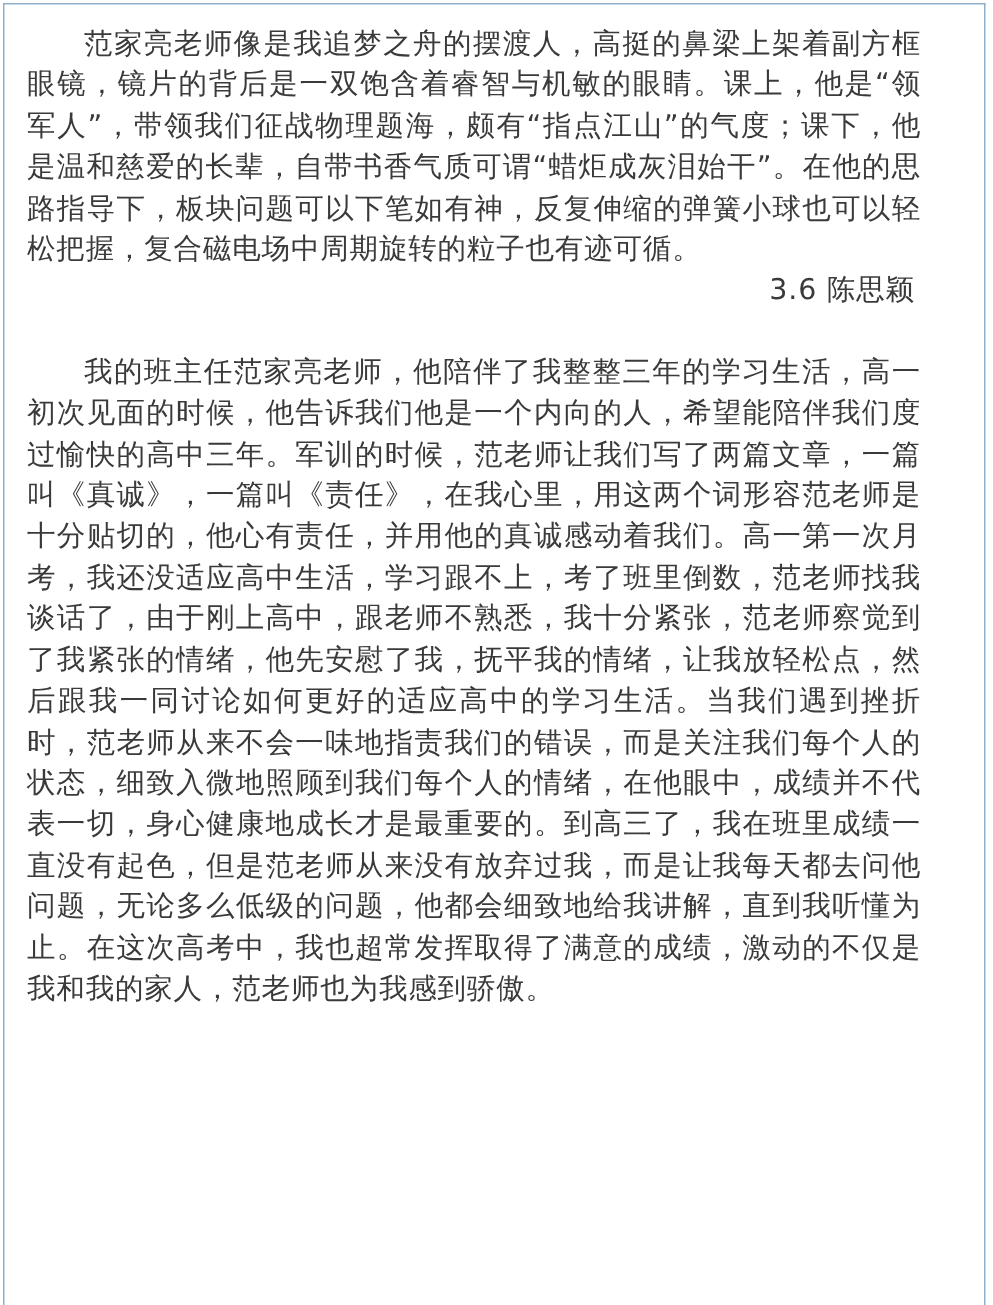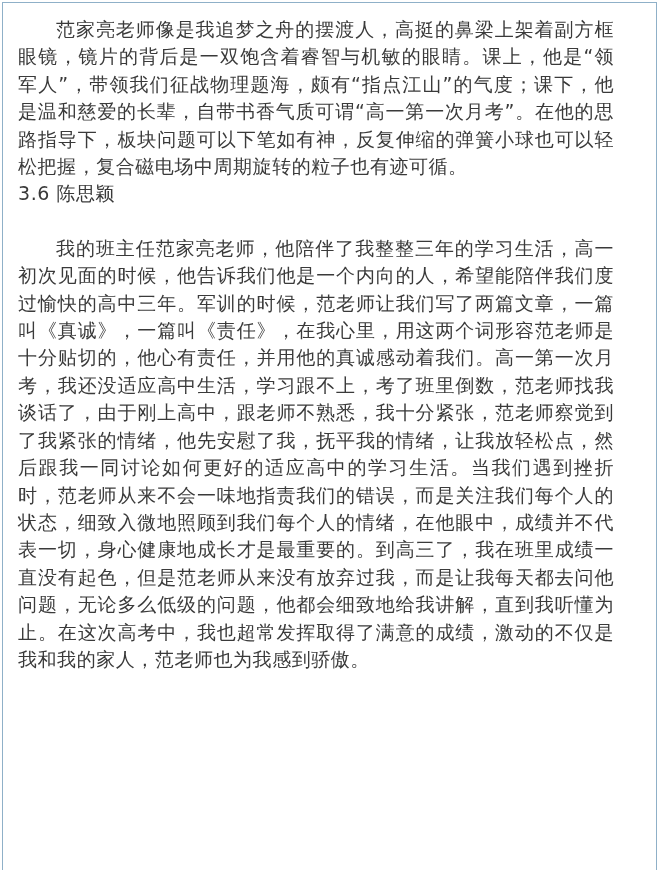--- a/index.html
+++ b/index.html
@@ -35,35 +35,35 @@
       color: #3a3a3a;
       letter-spacing: 0.55px;
     }
     .para {
       margin: 0;
       text-indent: 2em;
       text-align: justify;
     }
     .sig {
       margin: 0;
-      text-align: left;
+      text-align: right;
       padding-right: 4px;
     }
     .gap {
       height: 27px;
     }
   </style>
 </head>
 <body>
 
 <div class="frame"></div>
 
 <div class="content">
   <section>
-    <p class="para">范家亮老师像是我追梦之舟的摆渡人，高挺的鼻梁上架着副方框眼镜，镜片的背后是一双饱含着睿智与机敏的眼睛。课上，他是“领军人”，带领我们征战物理题海，颇有“指点江山”的气度；课下，他是温和慈爱的长辈，自带书香气质可谓“高一第一次月考”。在他的思路指导下，板块问题可以下笔如有神，反复伸缩的弹簧小球也可以轻松把握，复合磁电场中周期旋转的粒子也有迹可循。</p>
+    <p class="para">范家亮老师像是我追梦之舟的摆渡人，高挺的鼻梁上架着副方框眼镜，镜片的背后是一双饱含着睿智与机敏的眼睛。课上，他是“领军人”，带领我们征战物理题海，颇有“指点江山”的气度；课下，他是温和慈爱的长辈，自带书香气质可谓“蜡炬成灰泪始干”。在他的思路指导下，板块问题可以下笔如有神，反复伸缩的弹簧小球也可以轻松把握，复合磁电场中周期旋转的粒子也有迹可循。</p>
     <p class="sig">3.6 陈思颖</p>
   </section>
 
   <div class="gap"></div>
 
   <section>
     <p class="para">我的班主任范家亮老师，他陪伴了我整整三年的学习生活，高一初次见面的时候，他告诉我们他是一个内向的人，希望能陪伴我们度过愉快的高中三年。军训的时候，范老师让我们写了两篇文章，一篇叫《真诚》，一篇叫《责任》，在我心里，用这两个词形容范老师是十分贴切的，他心有责任，并用他的真诚感动着我们。高一第一次月考，我还没适应高中生活，学习跟不上，考了班里倒数，范老师找我谈话了，由于刚上高中，跟老师不熟悉，我十分紧张，范老师察觉到了我紧张的情绪，他先安慰了我，抚平我的情绪，让我放轻松点，然后跟我一同讨论如何更好的适应高中的学习生活。当我们遇到挫折时，范老师从来不会一味地指责我们的错误，而是关注我们每个人的状态，细致入微地照顾到我们每个人的情绪，在他眼中，成绩并不代表一切，身心健康地成长才是最重要的。到高三了，我在班里成绩一直没有起色，但是范老师从来没有放弃过我，而是让我每天都去问他问题，无论多么低级的问题，他都会细致地给我讲解，直到我听懂为止。在这次高考中，我也超常发挥取得了满意的成绩，激动的不仅是我和我的家人，范老师也为我感到骄傲。</p>
 
   </section>
 </div>

